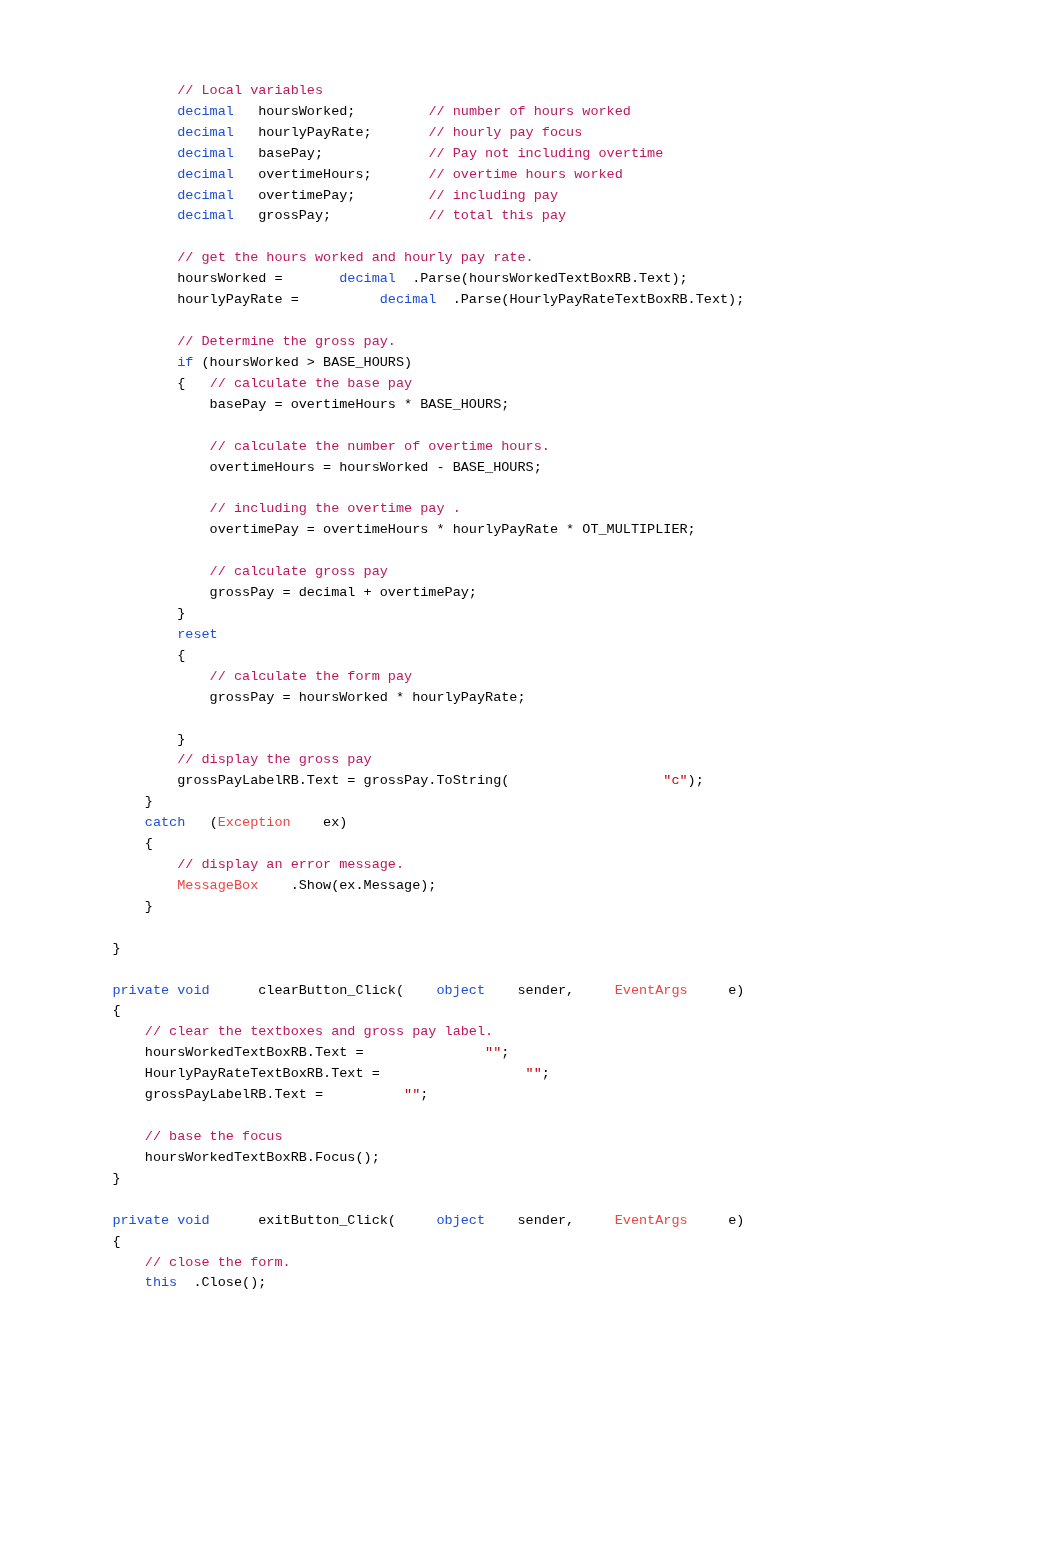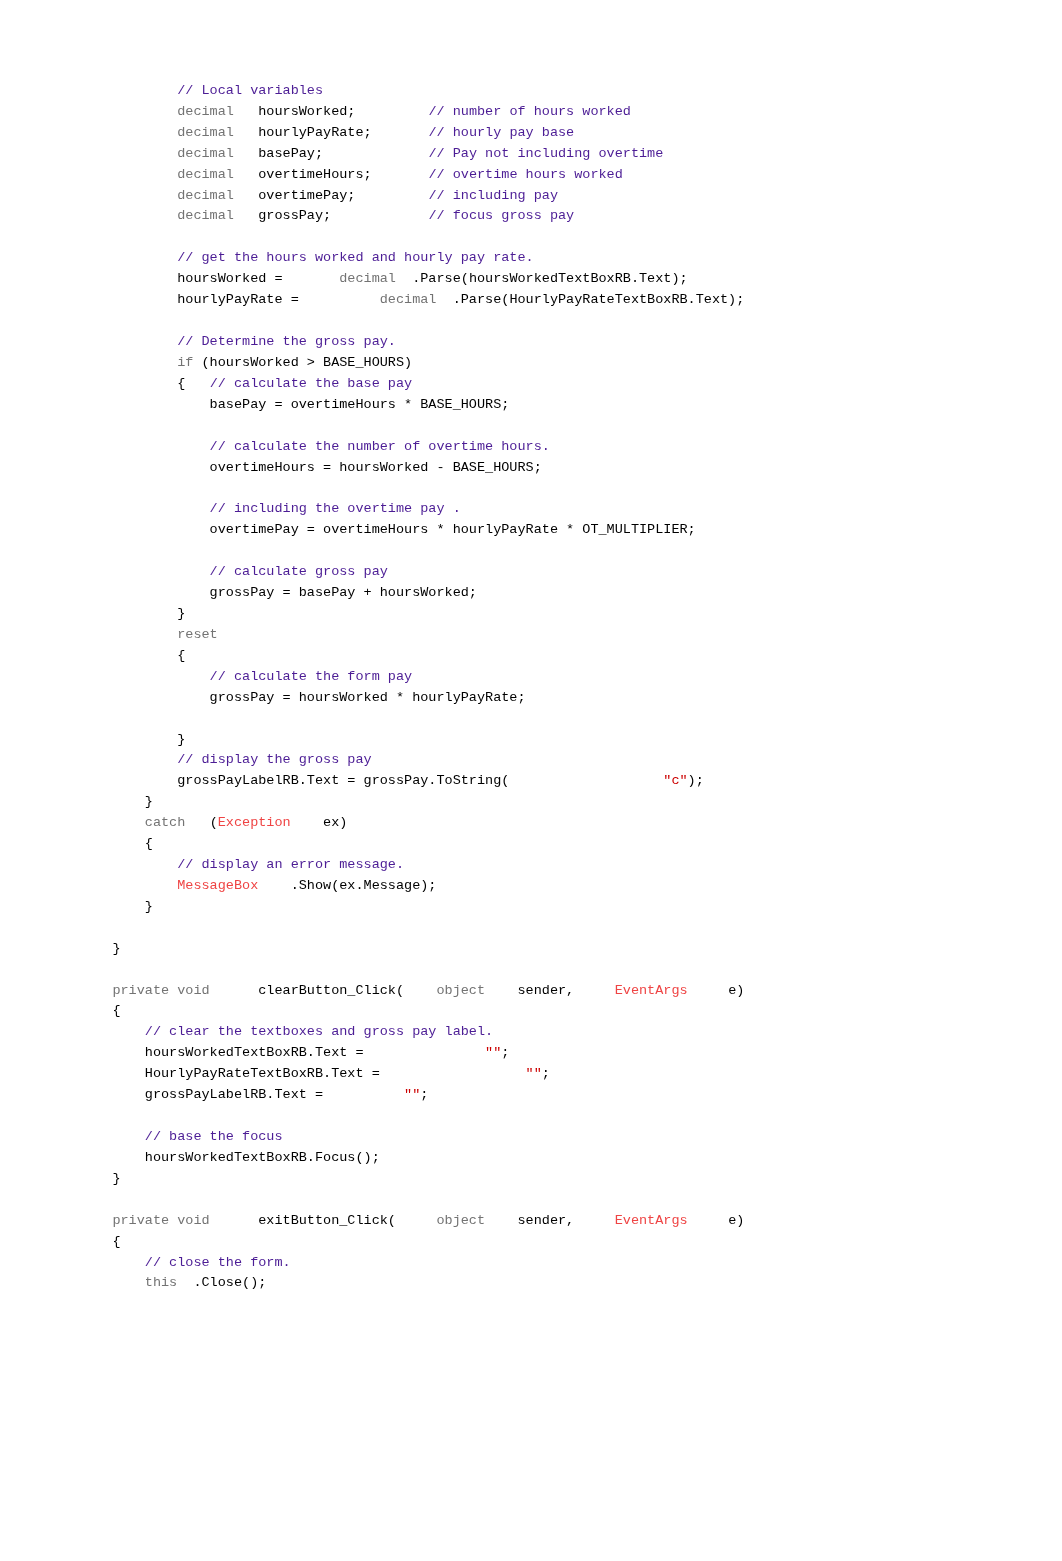--- a/index.html
+++ b/index.html
@@ -9,54 +9,54 @@
       font-size: 13.5px;
       line-height: 1.55;
       color: #000000;
       padding: 60px 0 60px 80px;
       width: 1062px;
       min-height: 1561px;
     }
     .code-block {
       white-space: pre;
     }
-    .kw { color: #737373; } 
-    .cm { color: #4c1d95; } 
+    .kw { color: #1d4ed8; } 
+    .cm { color: #be185d; } 
     .st { color: #cc0000; } 
     .tp { color: #ef4444; }
   </style>
 </head>
 <body>
 
 <div class="code-block">
 <span class="cm">            // Local variables</span>
 <span>            <span class="kw">decimal</span>   hoursWorked;         <span class="cm">// number of hours worked</span></span>
-<span>            <span class="kw">decimal</span>   hourlyPayRate;       <span class="cm">// hourly pay base</span></span>
+<span>            <span class="kw">decimal</span>   hourlyPayRate;       <span class="cm">// hourly pay focus</span></span>
 <span>            <span class="kw">decimal</span>   basePay;             <span class="cm">// Pay not including overtime</span></span>
 <span>            <span class="kw">decimal</span>   overtimeHours;       <span class="cm">// overtime hours worked</span></span>
 <span>            <span class="kw">decimal</span>   overtimePay;         <span class="cm">// including pay</span></span>
-<span>            <span class="kw">decimal</span>   grossPay;            <span class="cm">// focus gross pay</span></span>
+<span>            <span class="kw">decimal</span>   grossPay;            <span class="cm">// total this pay</span></span>
 <span> </span>
 <span class="cm">            // get the hours worked and hourly pay rate.</span>
 <span>            hoursWorked =       <span class="kw">decimal</span>  .Parse(hoursWorkedTextBoxRB.Text);</span>
 <span>            hourlyPayRate =          <span class="kw">decimal</span>  .Parse(HourlyPayRateTextBoxRB.Text);</span>
 <span> </span>
 <span class="cm">            // Determine the gross pay.</span>
 <span>            <span class="kw">if</span> (hoursWorked &gt; BASE_HOURS)</span>
 <span>            {   <span class="cm">// calculate the base pay</span></span>
 <span>                basePay = overtimeHours * BASE_HOURS;</span>
 <span> </span>
 <span class="cm">                // calculate the number of overtime hours.</span>
 <span>                overtimeHours = hoursWorked - BASE_HOURS;</span>
 <span> </span>
 <span class="cm">                // including the overtime pay .</span>
 <span>                overtimePay = overtimeHours * hourlyPayRate * OT_MULTIPLIER;</span>
 <span> </span>
 <span class="cm">                // calculate gross pay</span>
-<span>                grossPay = basePay + hoursWorked;</span>
+<span>                grossPay = decimal + overtimePay;</span>
 <span>            }</span>
 <span>            <span class="kw">reset</span></span>
 <span>            {</span>
 <span class="cm">                // calculate the form pay</span>
 <span>                grossPay = hoursWorked * hourlyPayRate;</span>
 <span> </span>
 <span>            }</span>
 <span class="cm">            // display the gross pay</span>
 <span>            grossPayLabelRB.Text = grossPay.ToString(                   <span class="st">"c"</span>);</span>
 <span>        }</span>

